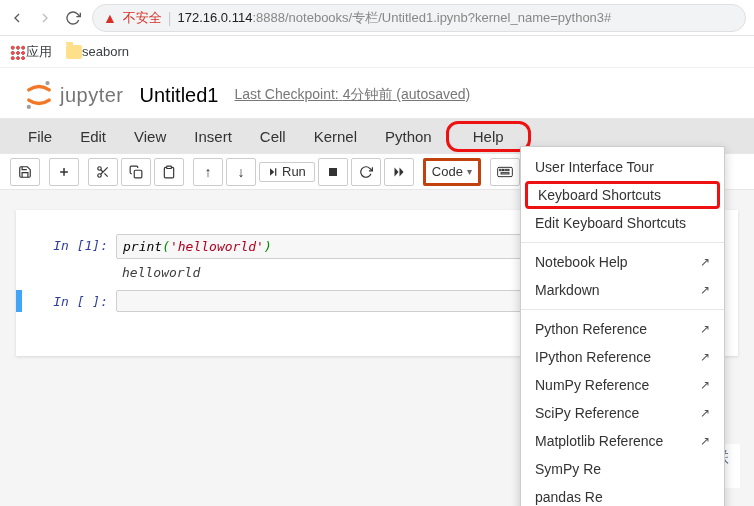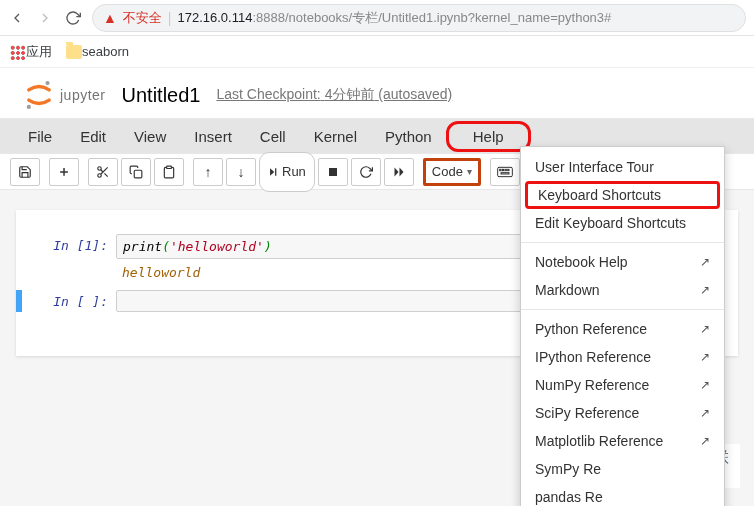--- a/index.html
+++ b/index.html
@@ -24,49 +24,49 @@
     radial-gradient(circle,#0f9d58 1.5px,transparent 1.5px) 0 5.3px/5.3px 5.3px,
     radial-gradient(circle,#f4b400 1.5px,transparent 1.5px) 5.3px 5.3px/5.3px 5.3px;}
   .folder { width:16px; height:14px; background:#ffe08a; border-radius:2px; position:relative; }
   .folder::before { content:""; position:absolute; top:-3px; left:0; width:7px; height:3px; background:#ffe08a; border-radius:1px 1px 0 0;}
   .bm-item { display:flex; align-items:flex-end; }
 
   
   .jp-header { display:flex; align-items:center; padding:10px 16px 6px 22px; gap:10px; }
   .jp-logo { display:flex; align-items:center; gap:4px; }
   .jp-logo svg { width:34px; height:34px; }
-  .jp-logo-text { font-size:14px; color:#757575; font-weight:400; letter-spacing:0.5px;}
+  .jp-logo-text { font-size:20px; color:#757575; font-weight:400; letter-spacing:0.5px;}
   .nb-name { font-size:20px; color:#000; margin-left:6px; }
   .checkpoint { font-size:14px; color:#777; margin-left:6px;text-decoration:underline; }
   .autosaved { color:#777; }
 
   
   .menubar { display:flex; align-items:center; border-top:1px solid #e7e7e7; border-bottom:1px solid #e7e7e7; padding:0 14px; height:36px; background:#e5e5e5; position:relative; }
   .menu-item { padding:6px 14px; color:#333; font-size:15px; cursor:default; }
   .menu-item.help { border:3px solid #e11; border-radius:12px; padding:4px 24px; }
 
   
   .toolbar { display:flex; align-items:center; padding:4px 10px; gap:3px; border-bottom:1px solid #e7e7e7; height:36px; background:#fff; position:relative;}
   .tbtn { width:30px; height:28px; border:1px solid #ccc; background:#fff; display:flex; align-items:center; justify-content:center; font-size:14px; color:#333; border-radius:2px;}
   .tbtn.sep-l { margin-left:6px; }
-  .run-btn { width:auto; padding:0 8px; display:flex; align-items:center; gap:4px; height:40px; border:1px solid #ccc; background:#fff; border-radius:10px; font-size:13px;}
+  .run-btn { width:auto; padding:0 8px; display:flex; align-items:center; gap:4px; height:20px; border:1px solid #ccc; background:#fff; border-radius:2px; font-size:13px;}
   .celltype { height:28px; border:3px solid #c2410c; padding:0 6px; font-size:13px; display:flex; align-items:center; gap:4px; border-radius:2px; margin-left:6px;}
   .kbd-btn { width:30px; height:28px; border:1px solid #ccc; display:flex; align-items:center; justify-content:center; border-radius:2px; margin-left:6px;}
 
   
   .nb-area { background:#f5f5f5; padding:20px 0 40px 0; height:calc(506px - 36px - 32px - 46px - 36px - 36px); overflow:hidden;}
   .nb-inner { background:#fff; margin:0 16px; box-shadow:0 1px 3px rgba(0,0,0,.12); padding:20px 0 40px 0;font-style:italic;}
   .cell { display:flex; padding:4px 0; }
   .prompt { width:90px; text-align:right; font-family:monospace; font-size:13px; color:#303f9f; padding:4px 8px 0 0; flex-shrink:0;}
   .cell-body { flex:1; margin-right:18px; }
   .code-input { border:1px solid #cfcfcf; background:#f7f7f7; padding:4px 6px; font-family:monospace; font-size:13px; border-radius:2px;}
   .code-input .fn { color:#000; }
   .code-input .paren { color:#080; }
   .code-input .str { color:#b00020; }
-  .output-text { font-family:monospace; font-size:13px; padding:6px 6px 2px 6px; color:#a16207;}
+  .output-text { font-family:monospace; font-size:13px; padding:6px 6px 2px 6px; color:#404040;}
   .cell.selected .bar { background:#42a5f5; }
   .bar { width:6px; align-self:stretch; margin-right:4px; }
 
   
   .help-menu { position:absolute; top:146px; left:520px; width:205px; background:#fff; border:1px solid #ccc; box-shadow:0 4px 10px rgba(0,0,0,.2); padding:6px 0; z-index:50;}
   .hm-item { display:flex; align-items:center; justify-content:space-between; padding:6px 14px; font-size:14px; color:#333; }
   .hm-item.highlight { border:3px solid #e11; margin:0 4px; padding:3px 10px; border-radius:4px;}
   .hm-sep { height:1px; background:#e6e6e6; margin:5px 0; }
   .ext-icon { color:#555; font-size:12px; }
 

